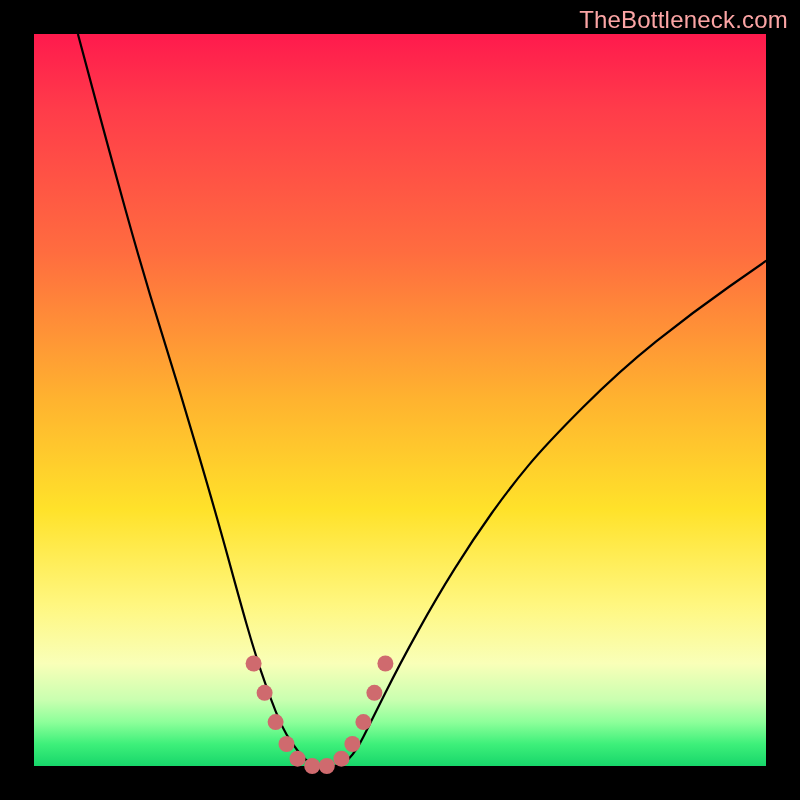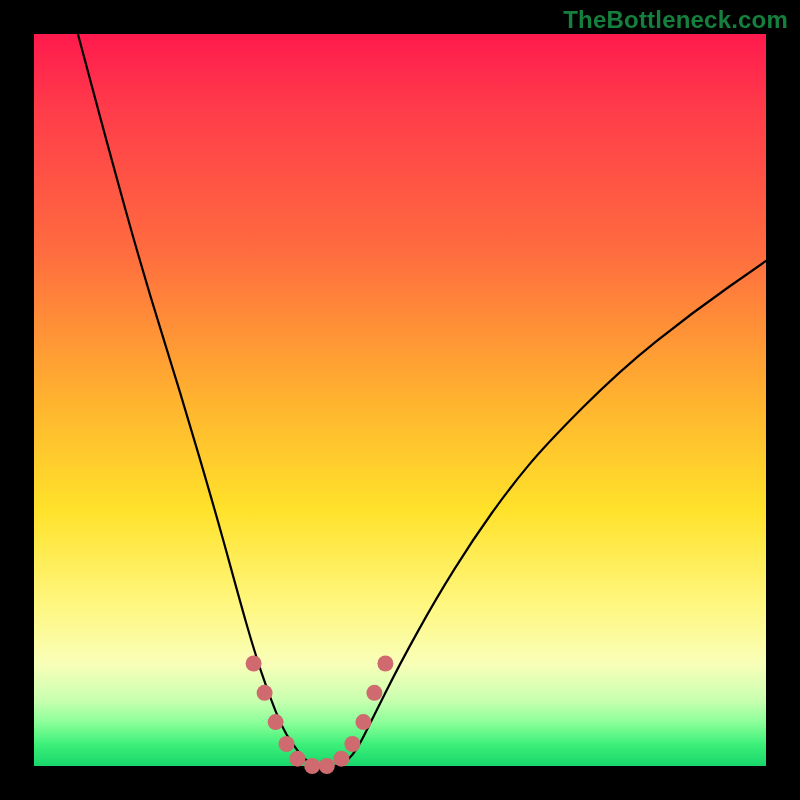--- a/index.html
+++ b/index.html
@@ -38,23 +38,23 @@
       #c9ffb0 91%,
       #8dff9a 94%,
       #3ef07a 97%,
       #17d66a 100%
     );
   }
   .watermark {
     position: absolute;
     top: 6px;
     right: 12px;
-    color: #15803d;
+    color: #fca5a5;
     font-size: 24px;
-    font-weight: 700;
+    font-weight: 400;
     letter-spacing: 0.2px;
     user-select: none;
   }
   svg.curve {
     position: absolute;
     left: 0;
     top: 0;
     width: 732px;
     height: 732px;
     overflow: visible;

